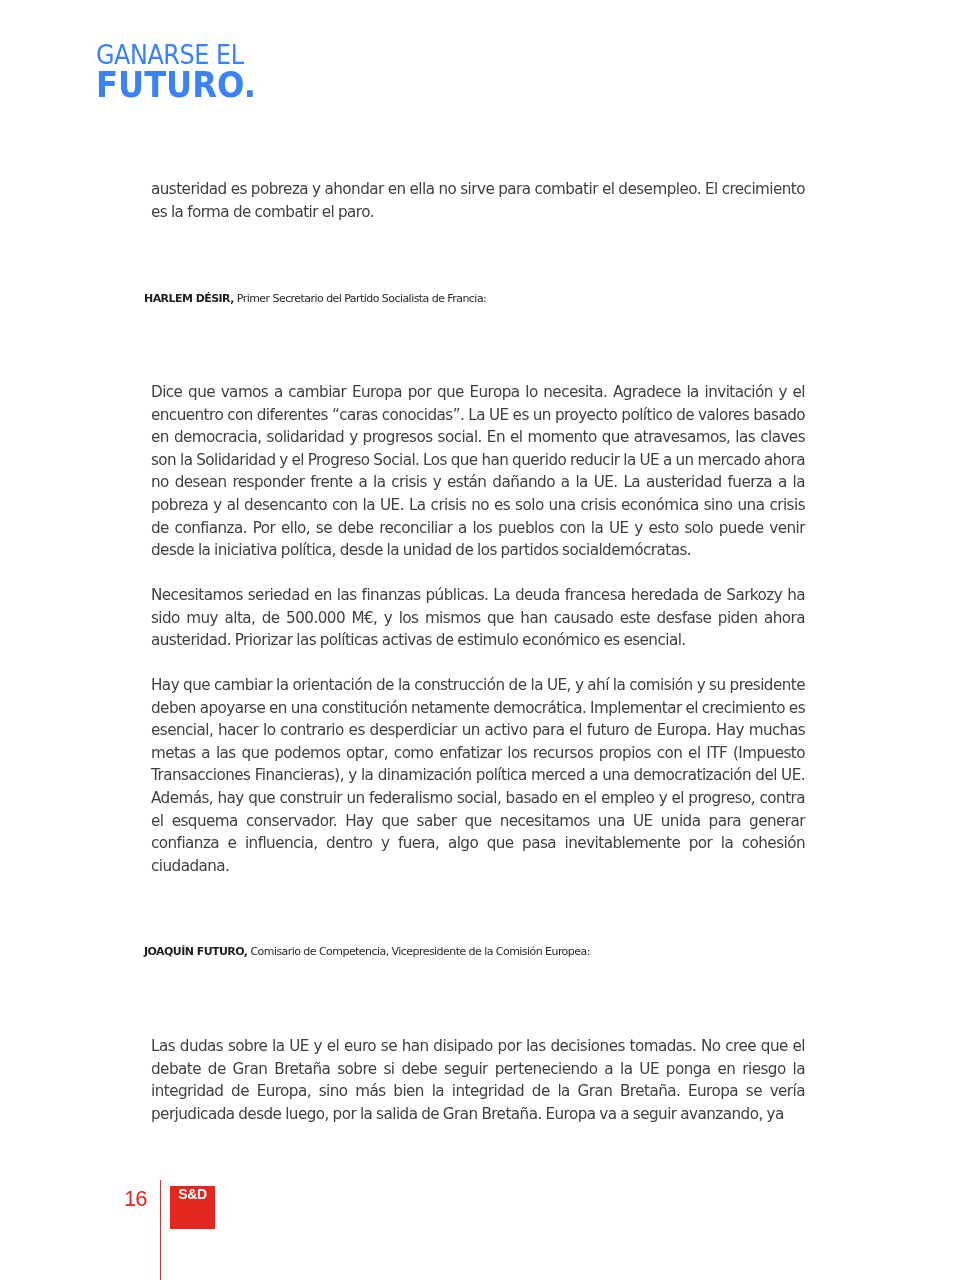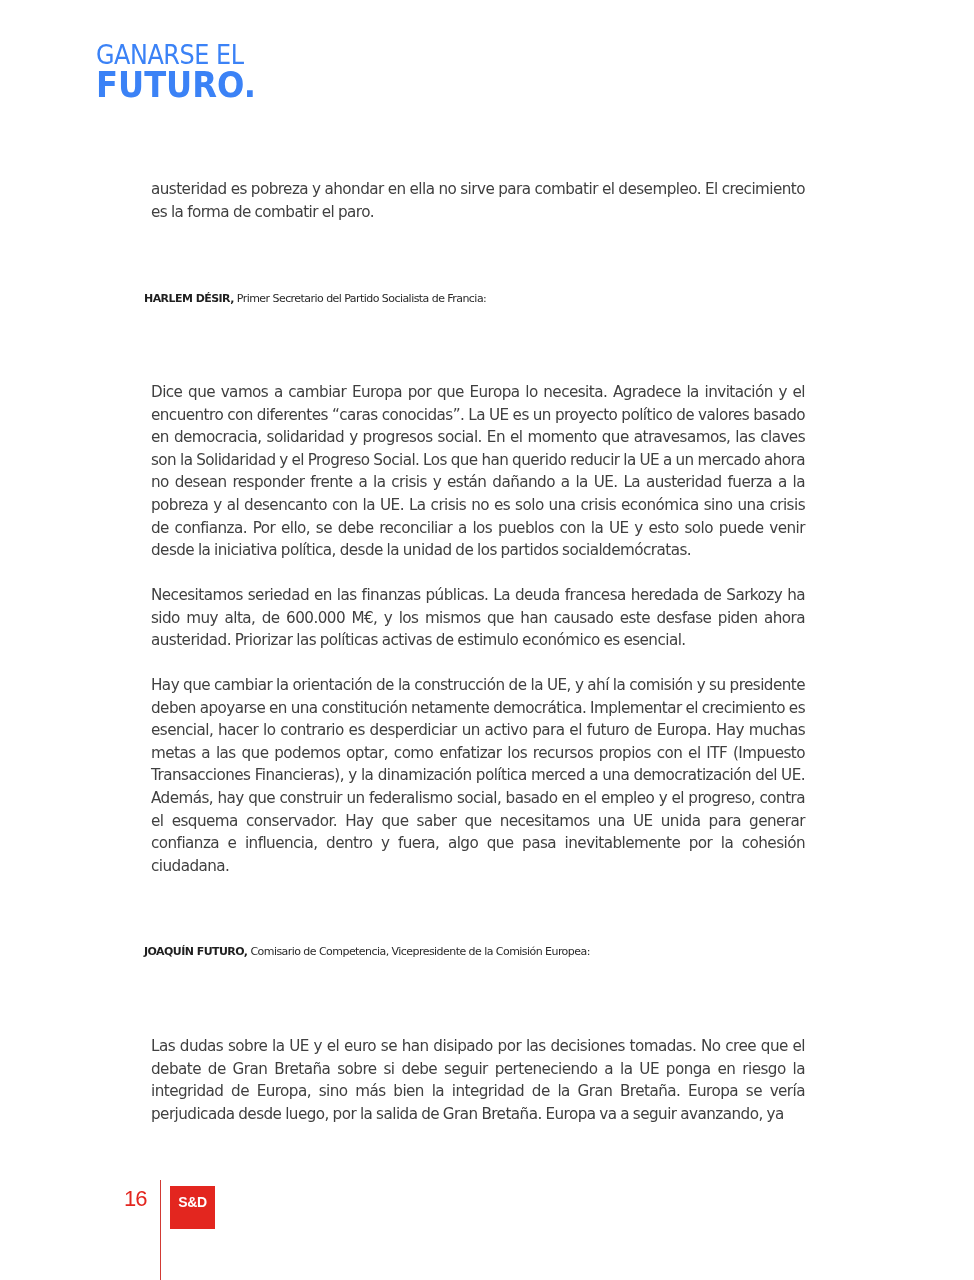--- a/index.html
+++ b/index.html
@@ -94,21 +94,21 @@
       left: 170px;
       top: 1186px;
       width: 45px;
       height: 43px;
       background: #e3261f;
       color: #ffffff;
       font-family: "Liberation Sans", sans-serif;
       font-weight: bold;
       font-size: 14px;
       display: flex;
-      align-items: center;
+      align-items: flex-start;
       justify-content: center;
       padding-bottom: 12px;
       box-sizing: border-box;
       letter-spacing: -0.3px;
     }
   </style>
 </head>
 <body>
 
 <div class="logo">
@@ -116,21 +116,21 @@
   <span class="logo-line2">FUTURO.</span>
 </div>
 
 <p class="para" style="top:174px;">austeridad es pobreza y ahondar en ella no sirve para combatir el desempleo. El crecimiento es la forma de combatir el paro.</p>
 
 <p class="speaker" style="top:288px;">
   <span class="name">HARLEM DÉSIR,</span><span> Primer Secretario del Partido Socialista de Francia:</span>
 </p>
 
 <p class="para" style="top:377px;">Dice que vamos a cambiar Europa por que Europa lo necesita. Agradece la invitación y el encuentro con diferentes “caras conocidas”. La UE es un proyecto político de valores basado en democracia, solidaridad y progresos social. En el momento que atravesamos, las claves son la Solidaridad y el Progreso Social. Los que han querido reducir la UE a un mercado ahora no desean responder frente a la crisis y están dañando a la UE. La austeridad fuerza a la pobreza y al desencanto con la UE. La crisis no es solo una crisis económica sino una crisis de confianza. Por ello, se debe reconciliar a los pueblos con la UE y esto solo puede venir desde la iniciativa política, desde la unidad de los partidos socialdemócratas.</p>
-<p class="para" style="top:580px;">Necesitamos seriedad en las finanzas públicas. La deuda francesa heredada de Sarkozy ha sido muy alta, de 600.000 M€, y los mismos que han causado este desfase piden ahora austeridad. Priorizar las políticas activas de estimulo económico es esencial.</p>
+<p class="para" style="top:580px;">Necesitamos seriedad en las finanzas públicas. La deuda francesa heredada de Sarkozy ha sido muy alta, de 500.000 M€, y los mismos que han causado este desfase piden ahora austeridad. Priorizar las políticas activas de estimulo económico es esencial.</p>
 <p class="para" style="top:670px;">Hay que cambiar la orientación de la construcción de la UE, y ahí la comisión y su presidente deben apoyarse en una constitución netamente democrática. Implementar el crecimiento es esencial, hacer lo contrario es desperdiciar un activo para el futuro de Europa. Hay muchas metas a las que podemos optar, como enfatizar los recursos propios con el ITF (Impuesto Transacciones Financieras), y la dinamización política merced a una democratización del UE. Además, hay que construir un federalismo social, basado en el empleo y el progreso, contra el esquema conservador. Hay que saber que necesitamos una UE unida para generar confianza e influencia, dentro y fuera, algo que pasa inevitablemente por la cohesión ciudadana.</p>
 
 <p class="speaker" style="top:941px;">
   <span class="name">JOAQUÍN FUTURO,</span><span> Comisario de Competencia, Vicepresidente de la Comisión Europea:</span>
 </p>
 
 <p class="para" style="top:1031px;">Las dudas sobre la UE y el euro se han disipado por las decisiones tomadas. No cree que el debate de Gran Bretaña sobre si debe seguir perteneciendo a la UE ponga en riesgo la integridad de Europa, sino más bien la integridad de la Gran Bretaña. Europa se vería perjudicada desde luego, por la salida de Gran Bretaña. Europa va a seguir avanzando, ya</p>
 
 <div class="footer-page">16</div>
 <div class="footer-rule"></div>

